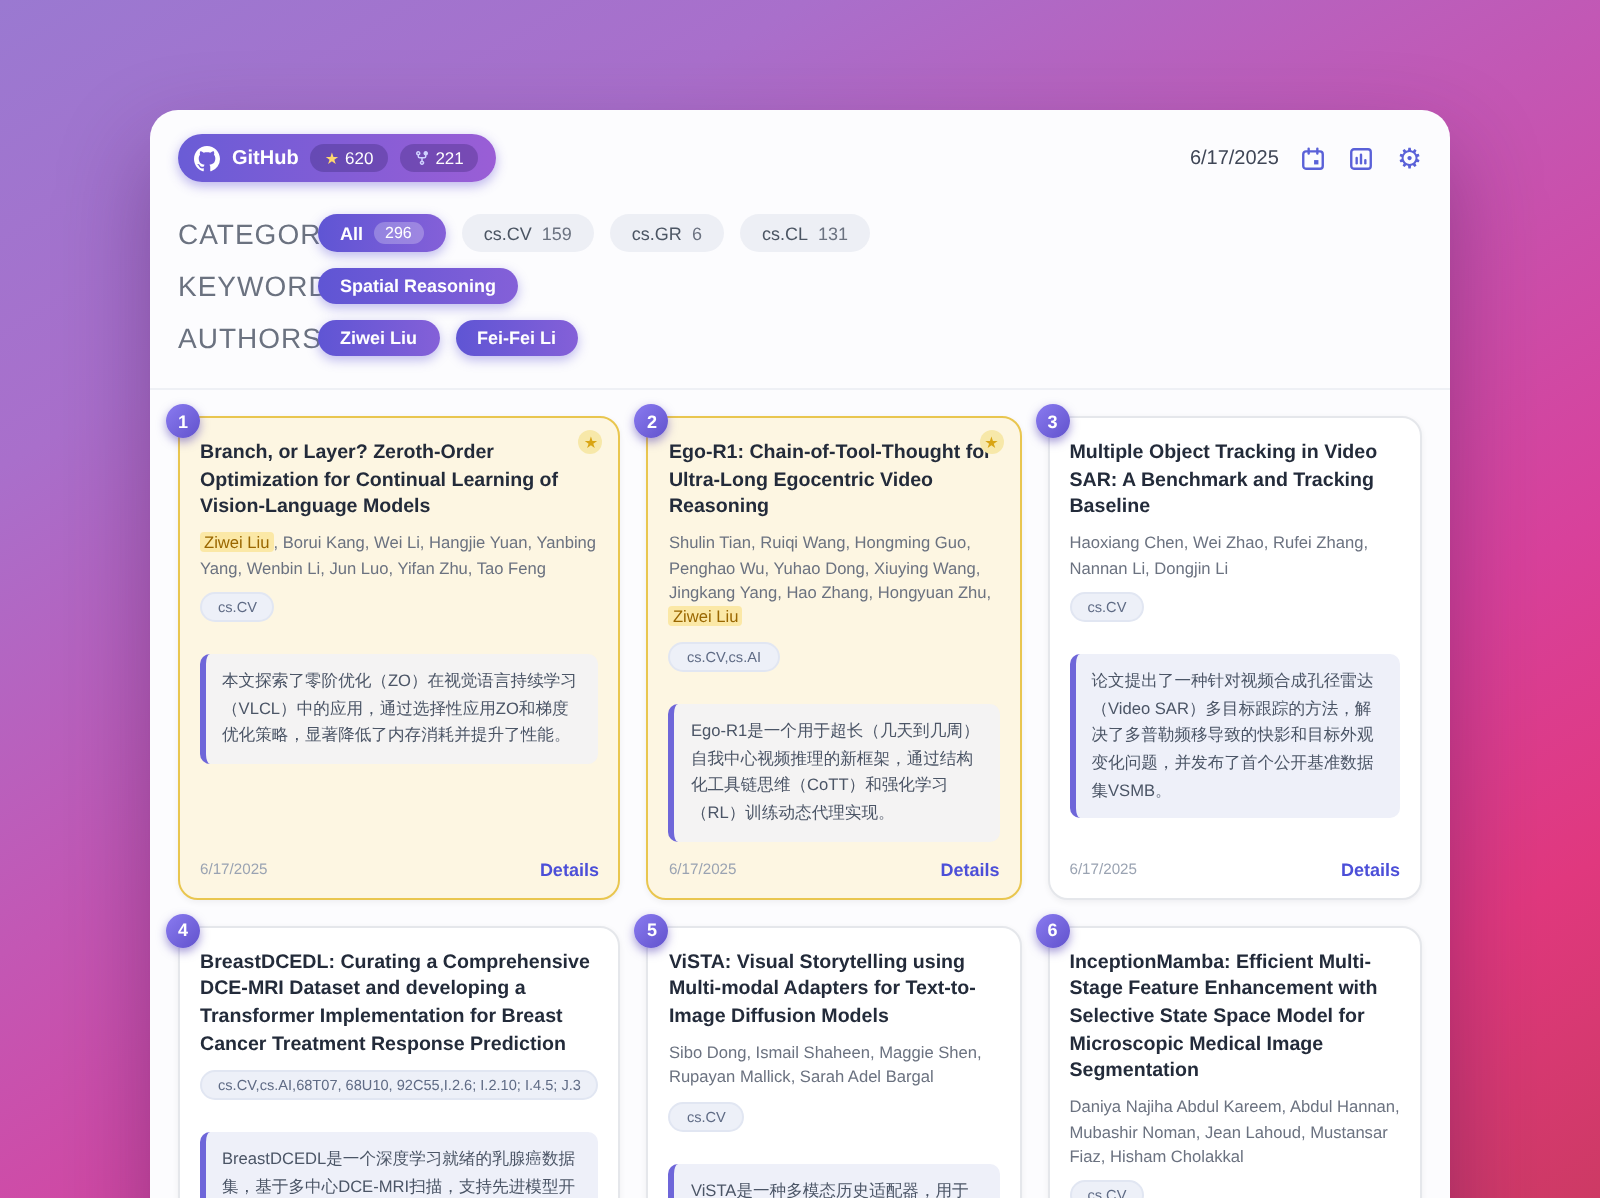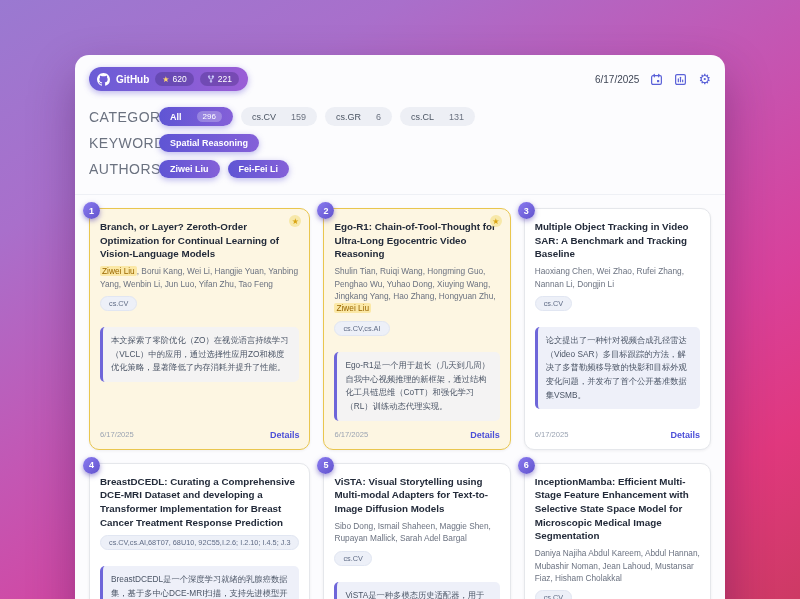--- a/index.html
+++ b/index.html
@@ -25,21 +25,21 @@
   .hdr-right { display:flex; align-items:center; gap:11px; color:#3f4656; font-size:10px; }
   .hicon { color:#5a61d8; display:flex; cursor:pointer; }
   .gear { font-size:14px; line-height:1; }
 
   
   .filters { padding:2px 14px 8px; border-bottom:1px solid #eef0f5; }
   .frow { display:flex; align-items:center; gap:8px; margin:8px 0; }
   .flabel { width:62px; font-size:14px; color:#6b7280; font-weight:400; letter-spacing:.5px; }
   .pillbox { display:flex; gap:8px; flex-wrap:wrap; }
   .pill { border-radius:999px; font-size:9px; padding:4px 11px; cursor:pointer;
-    display:inline-flex; align-items:center; gap:15px; }
+    display:inline-flex; align-items:center; gap:5px; }
   .pill-plain { background:#edeff5; color:#4b5563; }
   .pill-plain .count-plain { color:#6b7280; }
   .pill-active { background:linear-gradient(90deg,#5f55d4,#8460d8); color:#fff;
     box-shadow:0 2px 6px rgba(95,85,212,.4); font-weight:700; }
   .count-chip { background:rgba(255,255,255,.25); border-radius:999px; padding:1px 6px; font-size:8px; font-weight:400; }
 
   
   .grid { display:grid; grid-template-columns:repeat(3,1fr); gap:13px; padding:13px 14px 14px; }
   .card { position:relative; border-radius:10px; border:1px solid #e5e7eb; background:#fff;
     padding:11px 10px 9px; display:flex; flex-direction:column; min-height:160px;

